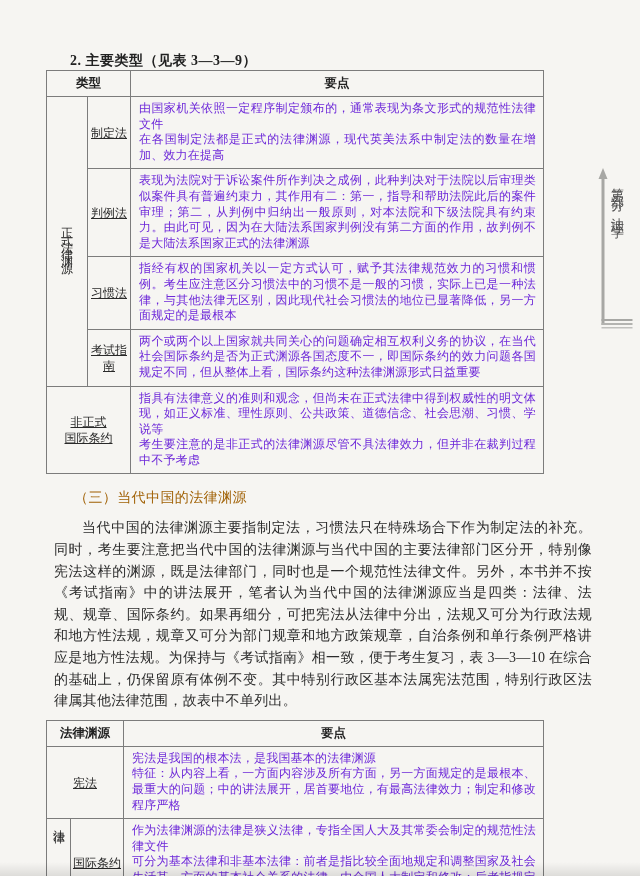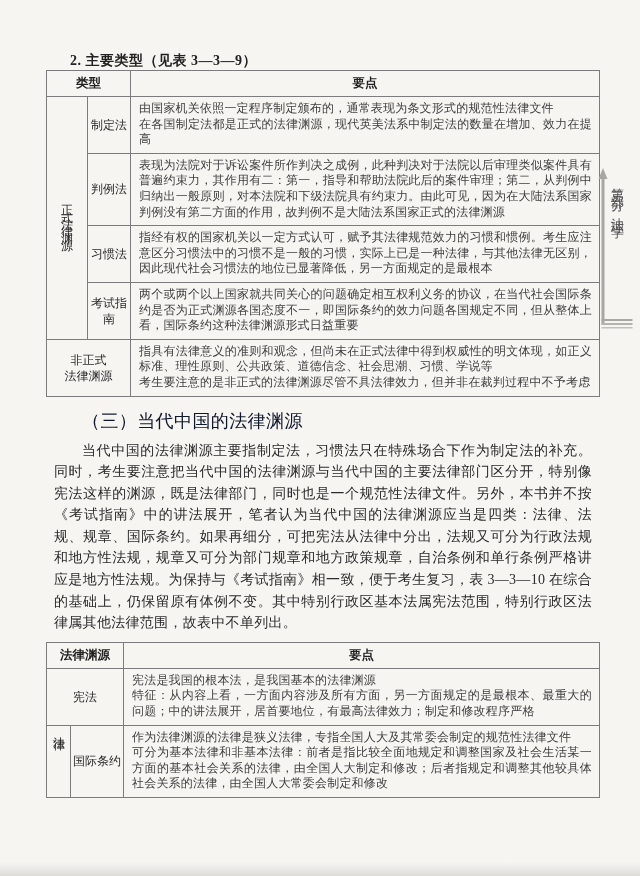--- a/index.html
+++ b/index.html
@@ -28,37 +28,37 @@
     font-size:14px; font-weight:600; color:#222;
     letter-spacing:0.5px;
   }
   .tbl-caption {
     margin:21px 0 3px 0;
     font-size:13px; font-weight:700; color:#1e1e1e;
     letter-spacing:0.5px;
   }
 
   table.book {
-    width:554px; border-collapse:collapse; table-layout:fixed;
+    width:498px; border-collapse:collapse; table-layout:fixed;
     background:transparent;
   }
   table.book th, table.book td {
     border:1px solid #7c7c7c;
   }
   table.book th {
     font-size:12.5px; font-weight:700; color:#222;
     text-align:center; padding:4px 2px;
   }
   td.lbl {
     font-size:12px; color:#2a2a2a;
     text-align:center; vertical-align:middle;
-    padding:2px 2px; white-space:pre-wrap; line-height:16px;
+    padding:2px 2px; white-space:pre-wrap; line-height:16px;text-decoration:underline;
   }
   td.txt {
-    font-size:12px; color:#404040;
+    font-size:12px; color:#6d28d9;
     padding:4px 7px 5px 8px; line-height:15.6px;
     text-align:justify; letter-spacing:0.2px;
     white-space:pre-wrap; vertical-align:middle;
   }
   td.vcell { text-align:center; vertical-align:middle; padding:0; }
   .vtext {
     writing-mode:vertical-rl; text-orientation:upright;
     display:inline-block;
     font-size:12px; letter-spacing:7px; color:#2a2a2a;
     line-height:14px;
@@ -66,21 +66,21 @@
   td.vcell-top { text-align:center; vertical-align:top; padding:0; }
   .vtext-sm {
     writing-mode:vertical-rl; text-orientation:upright;
     display:inline-block; position:relative; top:-9px;
     font-size:12px; letter-spacing:2px; color:#2a2a2a;
     line-height:13px;
   }
 
   .section { margin-top:13px; width:554px; }
   .section-heading {
-    font-size:18px; color:#0f172a; letter-spacing:0.4px;
+    font-size:14px; color:#a16207; letter-spacing:0.4px;
     margin:0 0 1px 0; text-indent:2em; line-height:22px;
   }
   .para {
     margin:8px; font-size:14px; line-height:21.6px;
     letter-spacing:0.3px; text-align:justify; text-indent:2em;
     color:#2b2b2b;
   }
 
   .side-tab {
     position:absolute; top:167px; right:6px; width:36px; height:172px;
@@ -128,21 +128,21 @@
       <tr>
         <td class="lbl">习惯法</td>
         <td class="txt">指经有权的国家机关以一定方式认可，赋予其法律规范效力的习惯和惯例。考生应注意区分习惯法中的习惯不是一般的习惯，实际上已是一种法律，与其他法律无区别，因此现代社会习惯法的地位已显著降低，另一方面规定的是最根本</td>
       </tr>
       <tr>
         <td class="lbl">考试指南</td>
         <td class="txt">两个或两个以上国家就共同关心的问题确定相互权利义务的协议，在当代社会国际条约是否为正式渊源各国态度不一，即国际条约的效力问题各国规定不同，但从整体上看，国际条约这种法律渊源形式日益重要</td>
       </tr>
       <tr>
         <td class="lbl" colspan="2">非正式
-法律渊源</td>
+国际条约</td>
         <td class="txt">指具有法律意义的准则和观念，但尚未在正式法律中得到权威性的明文体现，如正义标准、理性原则、公共政策、道德信念、社会思潮、习惯、学说等
 考生要注意的是非正式的法律渊源尽管不具法律效力，但并非在裁判过程中不予考虑</td>
       </tr>
     </tbody>
       </table>
 
     <div class="section">
       <p class="section-heading">（三）当代中国的法律渊源</p>
       <p class="para">当代中国的法律渊源主要指制定法，习惯法只在特殊场合下作为制定法的补充。同时，考生要注意把当代中国的法律渊源与当代中国的主要法律部门区分开，特别像宪法这样的渊源，既是法律部门，同时也是一个规范性法律文件。另外，本书并不按《考试指南》中的讲法展开，笔者认为当代中国的法律渊源应当是四类：法律、法规、规章、国际条约。如果再细分，可把宪法从法律中分出，法规又可分为行政法规和地方性法规，规章又可分为部门规章和地方政策规章，自治条例和单行条例严格讲应是地方性法规。为保持与《考试指南》相一致，便于考生复习，表 3—3—10 在综合的基础上，仍保留原有体例不变。其中特别行政区基本法属宪法范围，特别行政区法律属其他法律范围，故表中不单列出。</p>
     </div>

